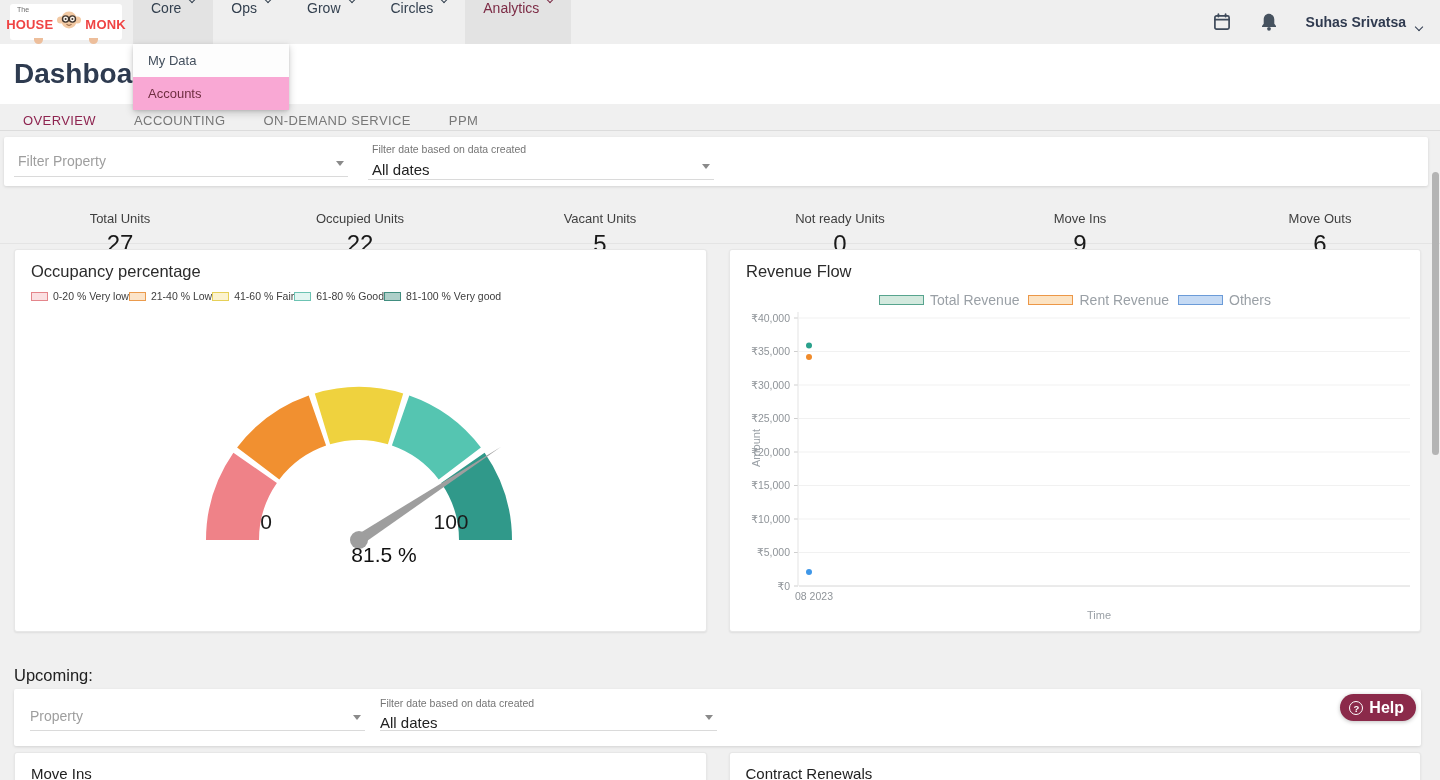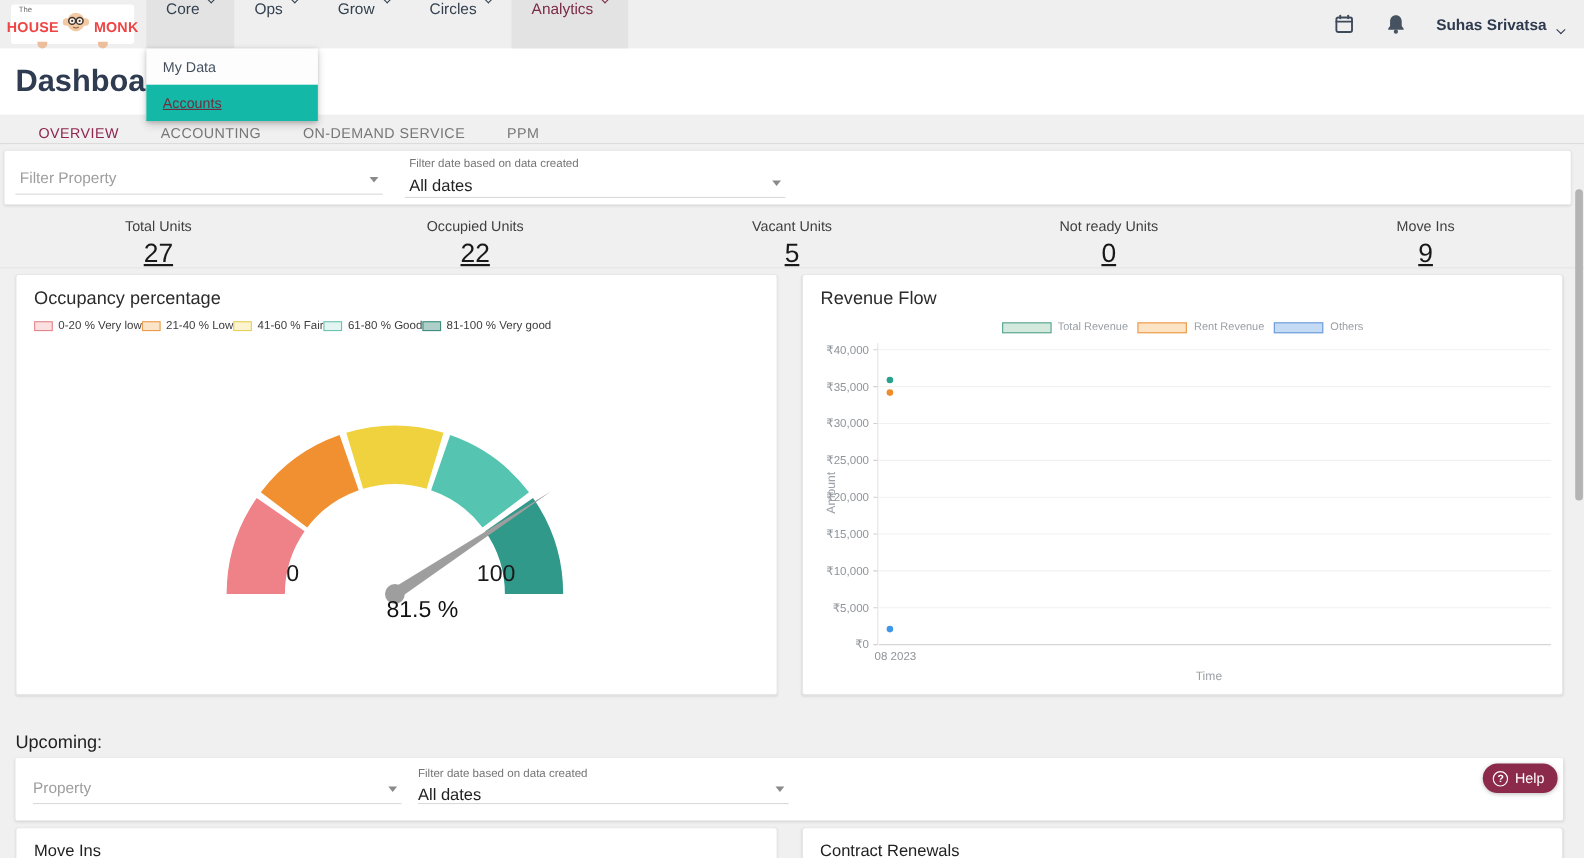--- a/index.html
+++ b/index.html
@@ -20,48 +20,48 @@
   .nav-item.highlight { background:#e3e3e3; color:#7c2b45; }
   .chev { display:inline-block; width:6px; height:6px; border-right:1.6px solid currentColor; border-bottom:1.6px solid currentColor; transform:rotate(45deg); margin-top:-4px; }
 
   .nav-right { margin-left:auto; display:flex; align-items:center; gap:28px; margin-right:18px; color:#3e4a5a; }
   .user-chip { display:flex; align-items:flex-end; gap:10px; font-size:14px; font-weight:600; color:#2f3a4f; cursor:pointer; }
   .icon-btn { display:flex; align-items:center; cursor:pointer; }
 
   
   .dropdown { position:absolute; left:133px; top:44px; width:156px; background:#fdfdfd; border-radius:0 0 3px 3px; box-shadow:0 3px 8px rgba(0,0,0,.18),0 1px 3px rgba(0,0,0,.12); z-index:70; }
   .dropdown-item { height:33px; display:flex; align-items:center; padding-left:15px; font-size:13px; color:#44505e; cursor:pointer; }
-  .dropdown-item.active { background:#14b8a6; color:#6f2e40;text-decoration:underline; }
+  .dropdown-item.active { background:#f9a8d4; color:#6f2e40; }
 
   
   .header-band { position:absolute; top:44px; left:0; width:1440px; height:60px; background:#fff; z-index:5; }
   .page-title { position:absolute; left:14px; top:14px; font-size:28px; font-weight:bold; color:#2e3b50; }
 
   
   .content { position:absolute; top:104px; left:0; width:1440px; height:676px; background:#f0f0f0; overflow:hidden; }
 
-  .tabs { height:27px; display:flex; padding-left:16px; border-bottom:1px solid #dcdcdc; }
+  .tabs { height:27px; display:flex; padding-left:4px; border-bottom:1px solid #dcdcdc; }
   .tab { padding:0 19px; font-size:13px; font-weight:500; letter-spacing:.4px; line-height:33px; color:#777; cursor:pointer; }
   .tab.active { color:#8e2450; }
 
   
   .filter-card { position:relative; margin:6px 12px 0 4px; height:49px; background:#fff; border-radius:2px; box-shadow:0 1px 3px rgba(0,0,0,.12); }
   .select { position:absolute; border-bottom:1px solid #dadada; cursor:pointer; }
   .select .ph { font-size:14px; color:#9e9e9e; }
   .select .val { font-size:15px; color:#212121; }
   .sel-arrow { position:absolute; right:4px; bottom:10px; width:0; height:0; border-left:4.5px solid transparent; border-right:4.5px solid transparent; border-top:5px solid #8a8a8a; }
   .mini-label { font-size:10.5px; color:#757575; }
 
   .fc1-prop { left:10px; top:9px; width:334px; height:31px; line-height:30px; padding-left:4px; }
   .fc1-date { left:364px; top:2px; width:346px; height:41px; padding-left:4px; }
   .fc1-date .val { display:block; margin-top:4px; }
 
   
   .stats { display:flex; height:58px; border-bottom:1px solid #e4e4e4; }
-  .stat { flex:1; text-align:center; padding-top:12px; }
+  .stat { flex:1; text-align:center; padding-top:25px; }
   .stat .s-label { font-size:13px; color:#3f3f3f; }
   .stat .s-value { font-size:24px; color:#191919; margin-top:4px;text-decoration:underline; }
 
   
   .charts-row { display:flex; gap:22px; margin:5px 19px 0 14px; }
   .card { position:relative; background:#fff; border:1px solid #e7e7e7; border-radius:3px; box-shadow:0 1px 2px rgba(0,0,0,.08); }
   .chart-card { height:383px; }
   .occ-card { width:693px; }
   .rev-card { flex:1; }
   .card-title { position:absolute; left:16px; top:12px; font-size:16.5px; color:#2b2b2b; }
@@ -72,40 +72,40 @@
 
   .gauge-svg, .rev-svg { position:absolute; left:0; top:0; }
   .g-label { position:absolute; text-align:center; font-size:21px; color:#1a1a1a; }
   .g-min { left:221px; top:260px; width:60px; }
   .g-max { left:406px; top:260px; width:60px; }
   .g-val { left:309px; top:293px; width:120px; color:#111; }
 
   .r-legend { position:absolute; top:42px; left:0; width:100%; display:flex; justify-content:center; gap:9px; }
   .r-leg-item { display:flex; align-items:center; gap:6px; cursor:pointer; }
   .r-swatch { width:45px; height:10px; border:1.5px solid; background:#eee; }
-  .r-leg-label { font-size:10px; color:#9aa0a6; }
+  .r-leg-label { font-size:14px; color:#9aa0a6; }
   .ylab { position:absolute; left:-14px; top:192px; width:80px; text-align:center; font-size:11px; color:#9aa0a6; transform:rotate(-90deg); }
   .xlab { position:absolute; left:339px; top:359px; width:60px; text-align:center; font-size:11px; color:#9aa0a6; }
   .tick { font-size:10.5px; fill:#8f9499; font-family:"Liberation Sans","DejaVu Sans",sans-serif; }
 
   
   .up-heading { margin:32px 0 0 14px; font-size:16.5px; color:#212121; line-height:22px; }
   .up-filter-card { position:relative; margin:3px 19px 0 14px; height:57px; background:#fff; border-radius:2px; box-shadow:0 1px 3px rgba(0,0,0,.12); }
   .fc2-prop { left:16px; top:13px; width:335px; height:29px; line-height:28px; }
   .fc2-date { left:366px; top:4px; width:337px; height:38px; }
   .fc2-date .val { display:block; margin-top:3px; }
 
   .bottom-row { display:flex; gap:22px; margin:6px 19px 0 14px; }
   .bottom-card { height:130px; flex:1; }
   .bottom-title { position:absolute; left:16px; top:12px; font-size:15px; color:#212121; }
 
   
   .help-btn { position:absolute; right:24px; top:694px; height:27px; padding:0 12px 0 9px; background:#8b2a4a; border-radius:14px; display:flex; align-items:center; gap:6px; color:#fff; z-index:80; cursor:pointer; box-shadow:0 1px 4px rgba(0,0,0,.25); }
   .help-q { width:14px; height:14px; border:1.3px solid #fff; border-radius:50%; font-size:9.5px; line-height:13px; text-align:center; font-weight:bold; }
-  .help-label { font-size:13px; font-weight:normal; }
+  .help-label { font-size:16px; font-weight:bold; }
   .scroll-thumb { position:absolute; right:1px; top:172px; width:7px; height:283px; background:#b4b4b4; border-radius:4px; z-index:90; cursor:pointer; }
 </style>
 </head>
 <body>
 
 <div class="screen">
 
   <div class="navbar">
     <div class="logo-box">
       <span class="logo-the">The</span>
@@ -220,20 +220,24 @@
         <div class="s-label">Vacant Units</div>
         <div class="s-value">5</div>
       </div>
       <div class="stat">
         <div class="s-label">Not ready Units</div>
         <div class="s-value">0</div>
       </div>
       <div class="stat">
         <div class="s-label">Move Ins</div>
         <div class="s-value">9</div>
+      </div>
+      <div class="stat">
+        <div class="s-label">Move Outs</div>
+        <div class="s-value">6</div>
       </div>
     </div>
 
     <div class="charts-row">
 
       <div class="card chart-card occ-card">
         <div class="card-title">Occupancy percentage</div>
         <div class="o-legend">
           <span class="o-leg-item">
             <span class="o-swatch" style="background: rgb(251, 224, 226); border-color: rgb(228, 133, 139);"></span>

